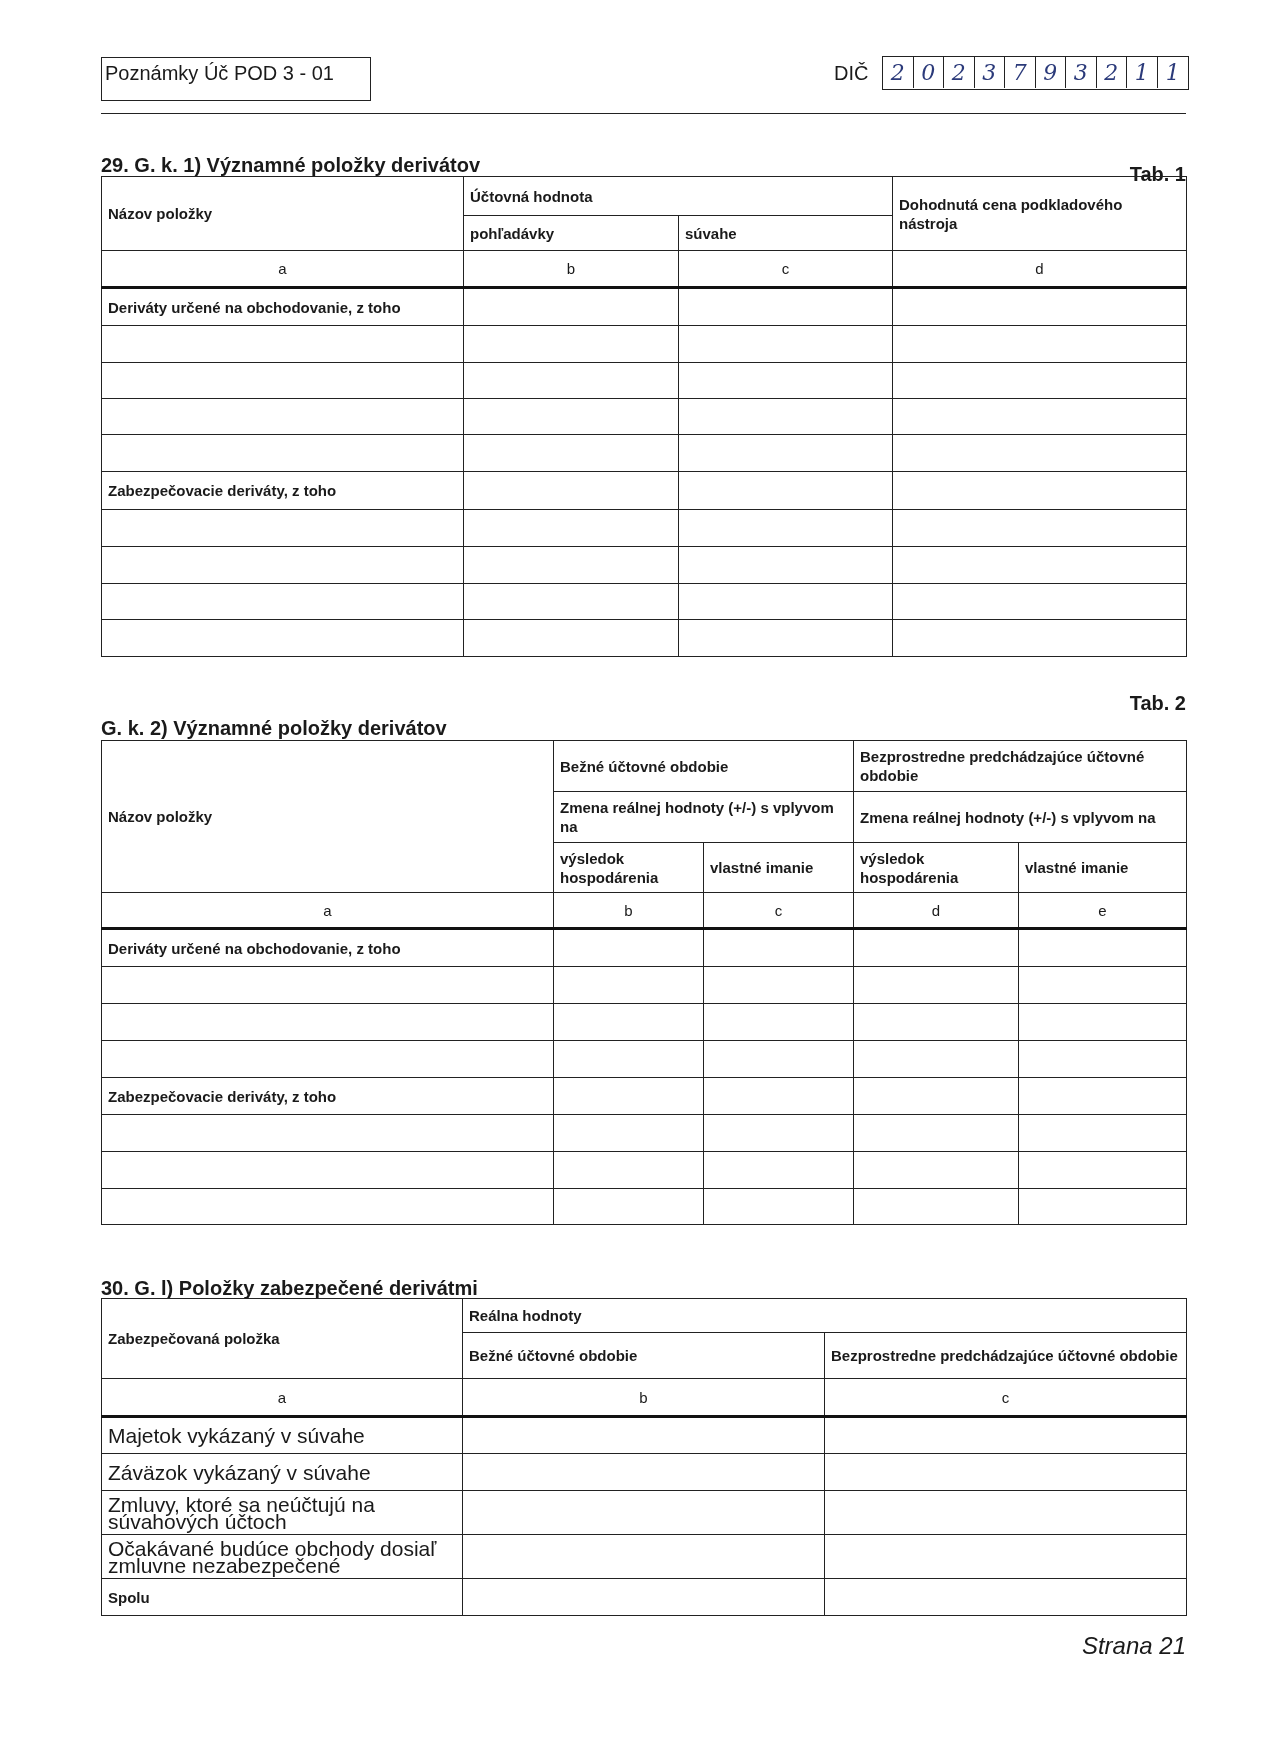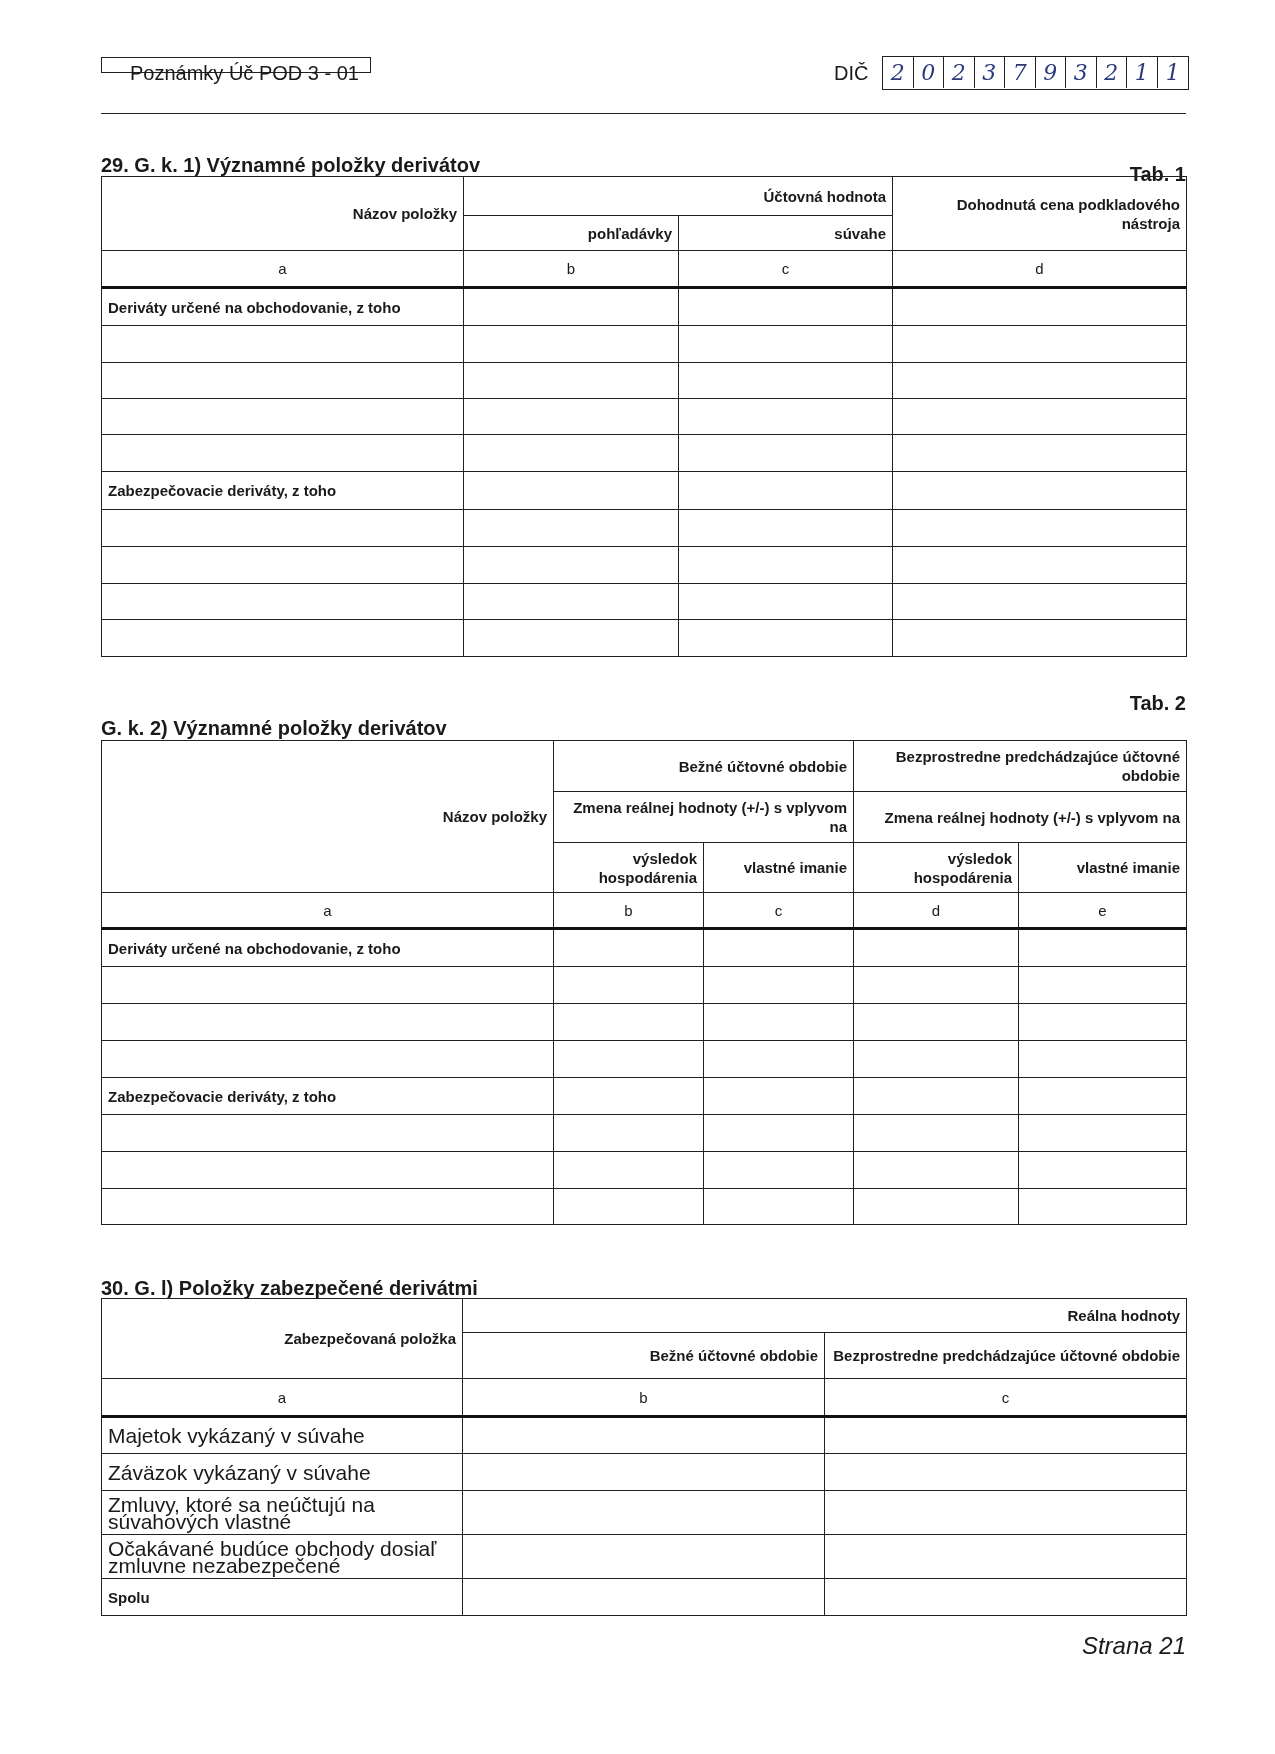--- a/index.html
+++ b/index.html
@@ -1,28 +1,28 @@
 <!DOCTYPE html>
 <html><head>
 <meta charset="utf-8">
 <style>
   html, body { margin:0; padding:0; background:#ffffff; }
   body { width:1275px; height:1754px; position:relative; font-family:"Liberation Sans", sans-serif; color:#1a1a1a; overflow:hidden; }
   .abs { position:absolute; }
-  .form-code { left:101px; top:57px; width:270px; height:16px; border:1.5px solid #222; box-sizing:border-box; font-size:20px; line-height:30px; padding-left:28px; }
+  .form-code { left:101px; top:57px; width:270px; height:44px; border:1.5px solid #222; box-sizing:border-box; font-size:20px; line-height:30px; padding-left:3px; }
   .dic-label { left:834px; top:60px; font-size:20px; line-height:26px; }
   .dic-boxes { left:882px; top:56px; height:34px; display:flex; border:1.5px solid #222; box-sizing:border-box; }
   .dic-box { width:30.5px; height:31px; border-right:1.2px solid #222; box-sizing:border-box; text-align:center; font-family:"DejaVu Serif", serif; font-style:italic; font-size:22px; line-height:31px; color:#2b3a7a; }
   .dic-box:last-child { border-right:none; }
   .rule { left:101px; top:113px; width:1085px; height:0; border-top:1.6px solid #222; }
   .sec-title { font-weight:bold; font-size:20px; left:101px;margin-top:25px; }
   .tab-label { font-weight:bold; font-size:20px; right:89px; }
   table.grid { position:absolute; border-collapse:collapse; table-layout:fixed; }
   table.grid td { border:1.2px solid #222; padding:0 6px; font-size:15px; vertical-align:middle; }
-  table.grid td.h { text-align:right; font-weight:bold; font-family:"Liberation Sans", sans-serif; font-size:15px; line-height:19px; }
+  table.grid td.h { text-align:left; font-weight:bold; font-family:"Liberation Sans", sans-serif; font-size:15px; line-height:19px; }
   table.grid td.l { text-align:center; font-size:15px; }
   table.grid tr.thick td { border-bottom:3px solid #111; }
   table.grid td.b { font-weight:bold; }
   table.grid td.t { font-size:21px; line-height:17px; }
   .page-num { right:89px; top:1632px; font-size:24px;font-style:italic; }
 </style>
 </head>
 <body>
 
 <div class="abs form-code">
@@ -251,21 +251,21 @@
         <td class="t">Majetok vykázaný v súvahe</td>
         <td></td>
         <td></td>
       </tr>
   <tr style="height:37px;">
         <td class="t">Záväzok vykázaný v súvahe</td>
         <td></td>
         <td></td>
       </tr>
   <tr style="height:44px;">
-        <td class="t">Zmluvy, ktoré sa neúčtujú na súvahových vlastné</td>
+        <td class="t">Zmluvy, ktoré sa neúčtujú na súvahových účtoch</td>
         <td></td>
         <td></td>
       </tr>
   <tr style="height:44px;">
         <td class="t">Očakávané budúce obchody dosiaľ zmluvne nezabezpečené</td>
         <td></td>
         <td></td>
       </tr>
   <tr style="height:37px;">
         <td class="b">Spolu</td>

